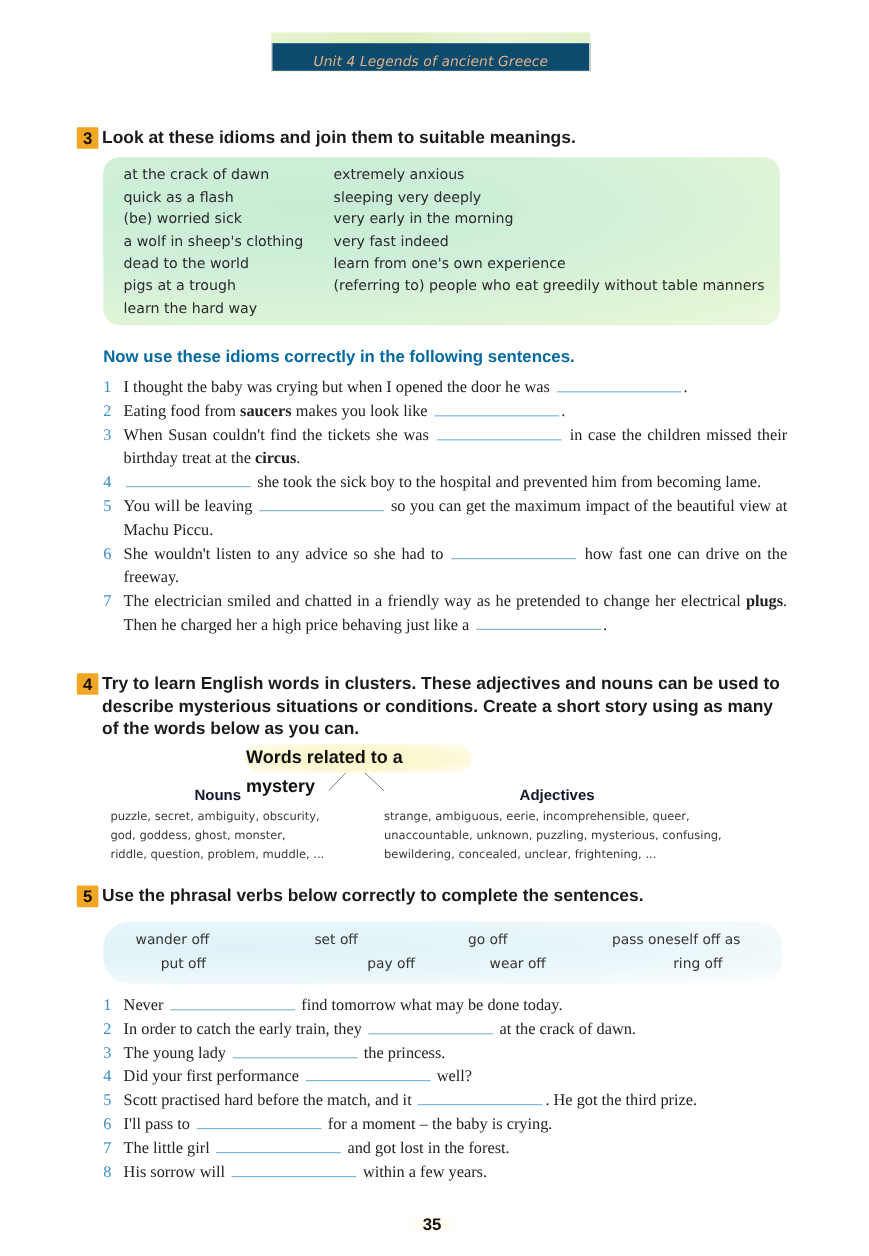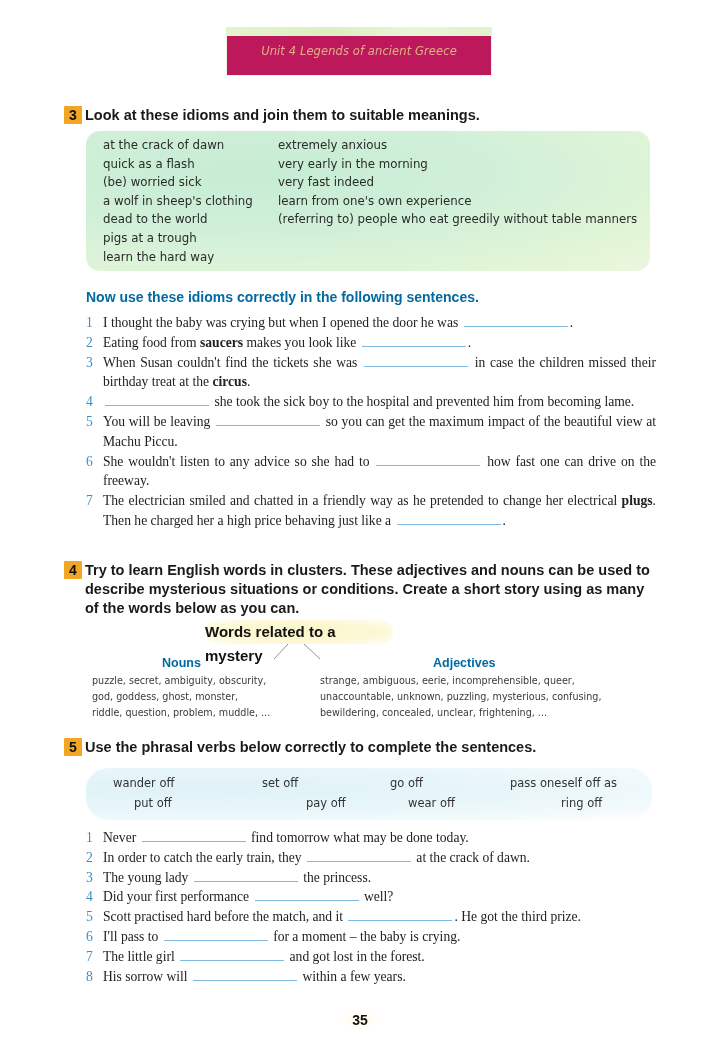--- a/index.html
+++ b/index.html
@@ -4,22 +4,22 @@
   <style>
     * { box-sizing: border-box; margin: 0; padding: 0; }
     html, body { width: 724px; height: 1047px; background: #ffffff; overflow: hidden; }
     body { position: relative; font-family: "Liberation Serif", serif; color: #222; }
 
     .header-band {
       position: absolute; left: 226px; top: 27px; width: 266px; height: 9px;
       background: linear-gradient(90deg, #e6f3cf, #dcefc0 40%, #eaf5d8 70%, #e3f1cc);
     }
     .header-box {
-      position: absolute; left: 226px; top: 36px; width: 266px; height: 40px;
-      background: #be185d; border: 1px solid #f6efe2; border-top: none;
+      position: absolute; left: 226px; top: 36px; width: 266px; height: 24px;
+      background: #0c4a6e; border: 1px solid #f6efe2; border-top: none;
       text-align: center;
     }
     .header-title {
       font-family: "DejaVu Sans", sans-serif; font-style: italic; font-size: 11.5px;
       color: #e0b184; line-height: 30px; letter-spacing: 0.1px;
     }
 
     .sec-head {
       position: absolute; left: 64px; font-family: "Liberation Sans", sans-serif;
       font-weight: bold; font-size: 14.5px; color: #1a1a1a; line-height: 19px;
@@ -54,21 +54,21 @@
     .just { text-align: justify; }
 
     .cluster-label {
       position: absolute; left: 205px; top: 620px; width: 188px; height: 24px;
       border-radius: 12px; line-height: 24px;
       background: radial-gradient(ellipse at center, #fbf6c6 0%, #fcf8d6 60%, #fffef4 100%);
       font-family: "Liberation Sans", sans-serif; font-weight: bold; font-size: 15px; color: #111;
     }
     .cluster-lines { position: absolute; left: 270px; top: 641px; }
 
-    .col-title { position: absolute; top: 656px; font-family: "Liberation Sans", sans-serif; font-weight: bold; font-size: 12.5px; color: #0369a1; }
+    .col-title { position: absolute; top: 656px; font-family: "Liberation Sans", sans-serif; font-weight: bold; font-size: 12.5px; color: #0f172a; }
     .word-list { position: absolute; top: 673px; font-family: "DejaVu Sans", sans-serif; font-size: 9.6px; line-height: 16px; color: #3a3a3a; white-space: nowrap; }
 
     .verb-box {
       position: absolute; left: 86px; top: 768px; width: 566px; height: 52px;
       border-radius: 22px;
       background: radial-gradient(ellipse at 20% 40%, #dff2f7 0%, #e8f6fa 50%, #f3fafc 80%, #ffffff 100%);
     }
     .verb { position: absolute; font-family: "DejaVu Sans", sans-serif; font-size: 11.5px; color: #333; white-space: nowrap; }
 
     .page-num {
@@ -94,20 +94,21 @@
     <div>at the crack of dawn</div>
     <div>quick as a flash</div>
     <div>(be) worried sick</div>
     <div>a wolf in sheep's clothing</div>
     <div>dead to the world</div>
     <div>pigs at a trough</div>
     <div>learn the hard way</div>
   </div>
   <div class="idiom-col right">
     <div>extremely anxious</div>
+    <div>sleeping very deeply</div>
     <div>very early in the morning</div>
     <div>very fast indeed</div>
     <div>learn from one's own experience</div>
     <div>(referring to) people who eat greedily without table manners</div>
   </div>
 </div>
 
 <div class="sub-head">Now use these idioms correctly in the following sentences.</div>
 
 <div class="sentences" style="top:313px;">

